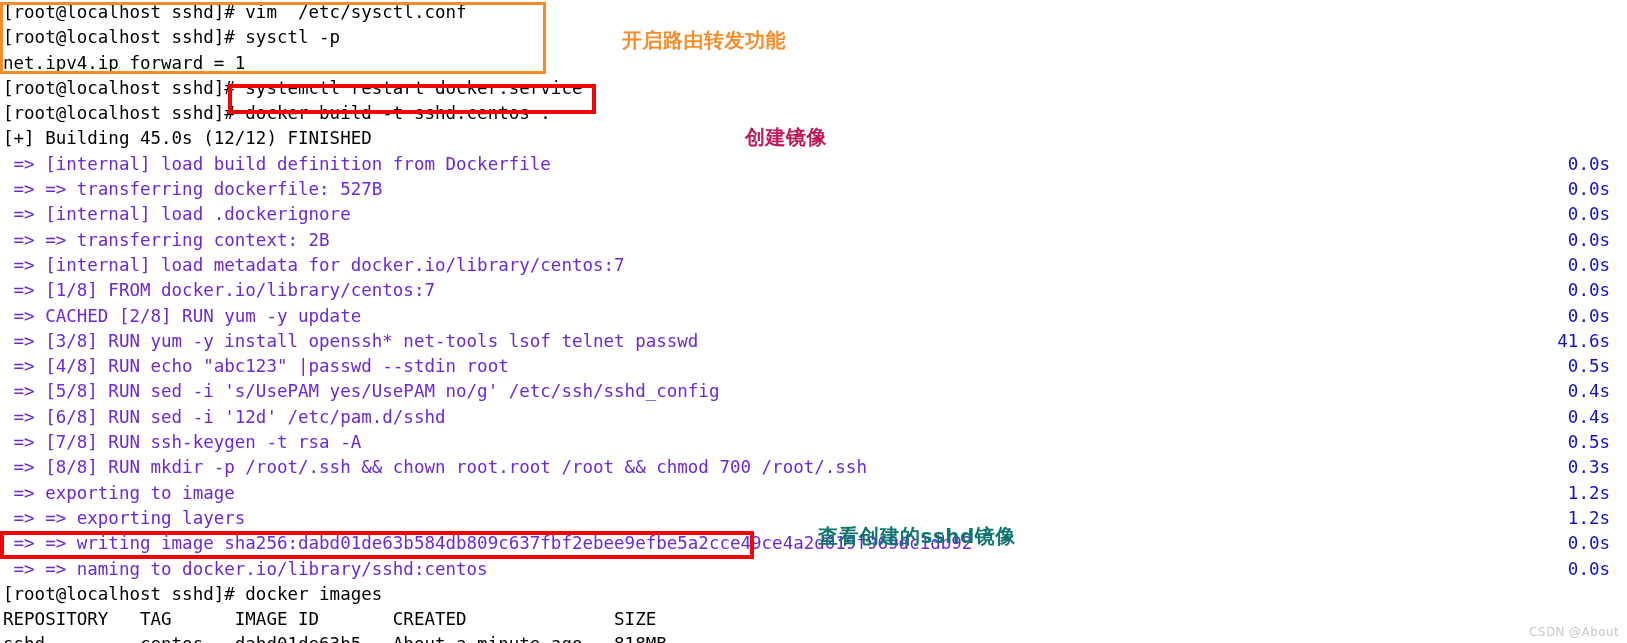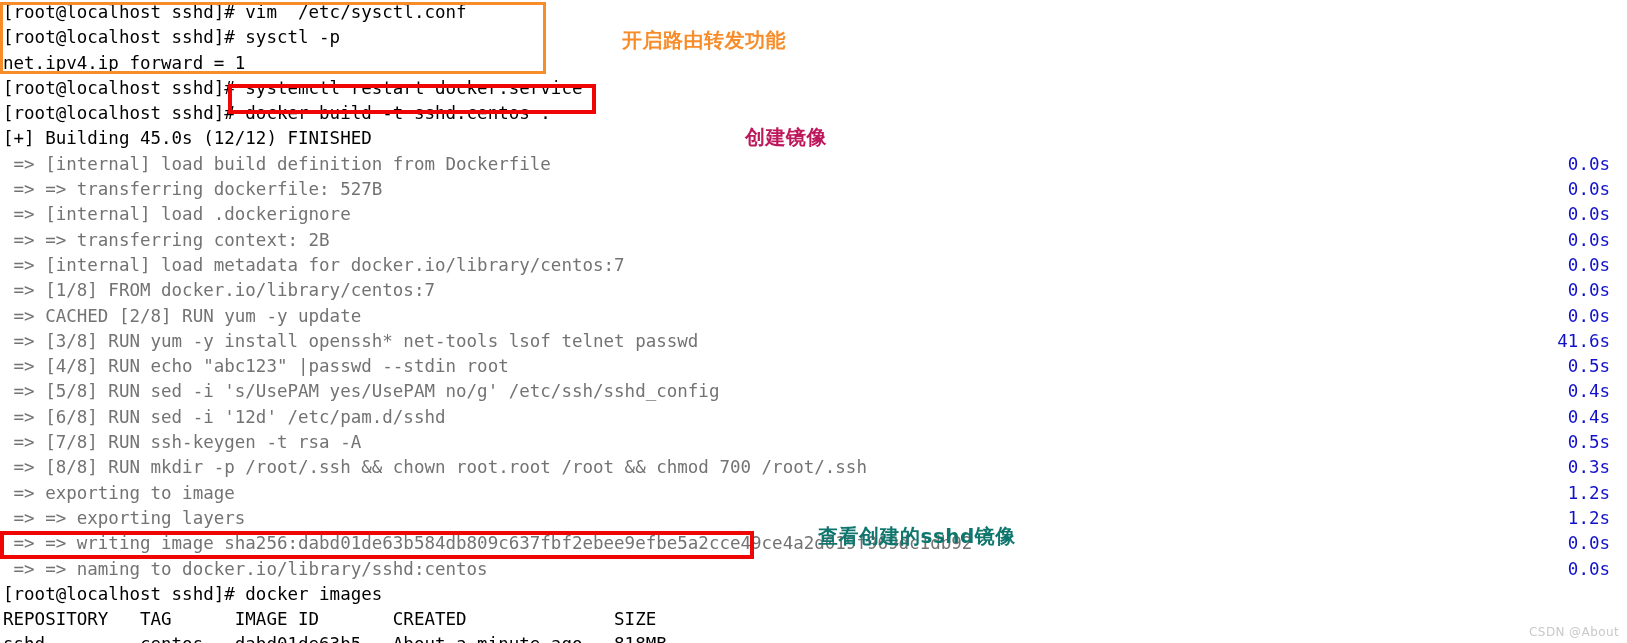--- a/index.html
+++ b/index.html
@@ -28,21 +28,21 @@
   }
 
   .line {
     position: relative;
     height: 25.3px;
     padding-left: 3px;
     box-sizing: border-box;
   }
 
   .c-black { color: #000000; }
-  .c-blue  { color: #737373; }
+  .c-blue  { color: #6d28d9; }
 
   .timing {
     position: absolute;
     right: 17px;
     top: 0;
     color: #1111cc;
   }
 
   
   .box {

